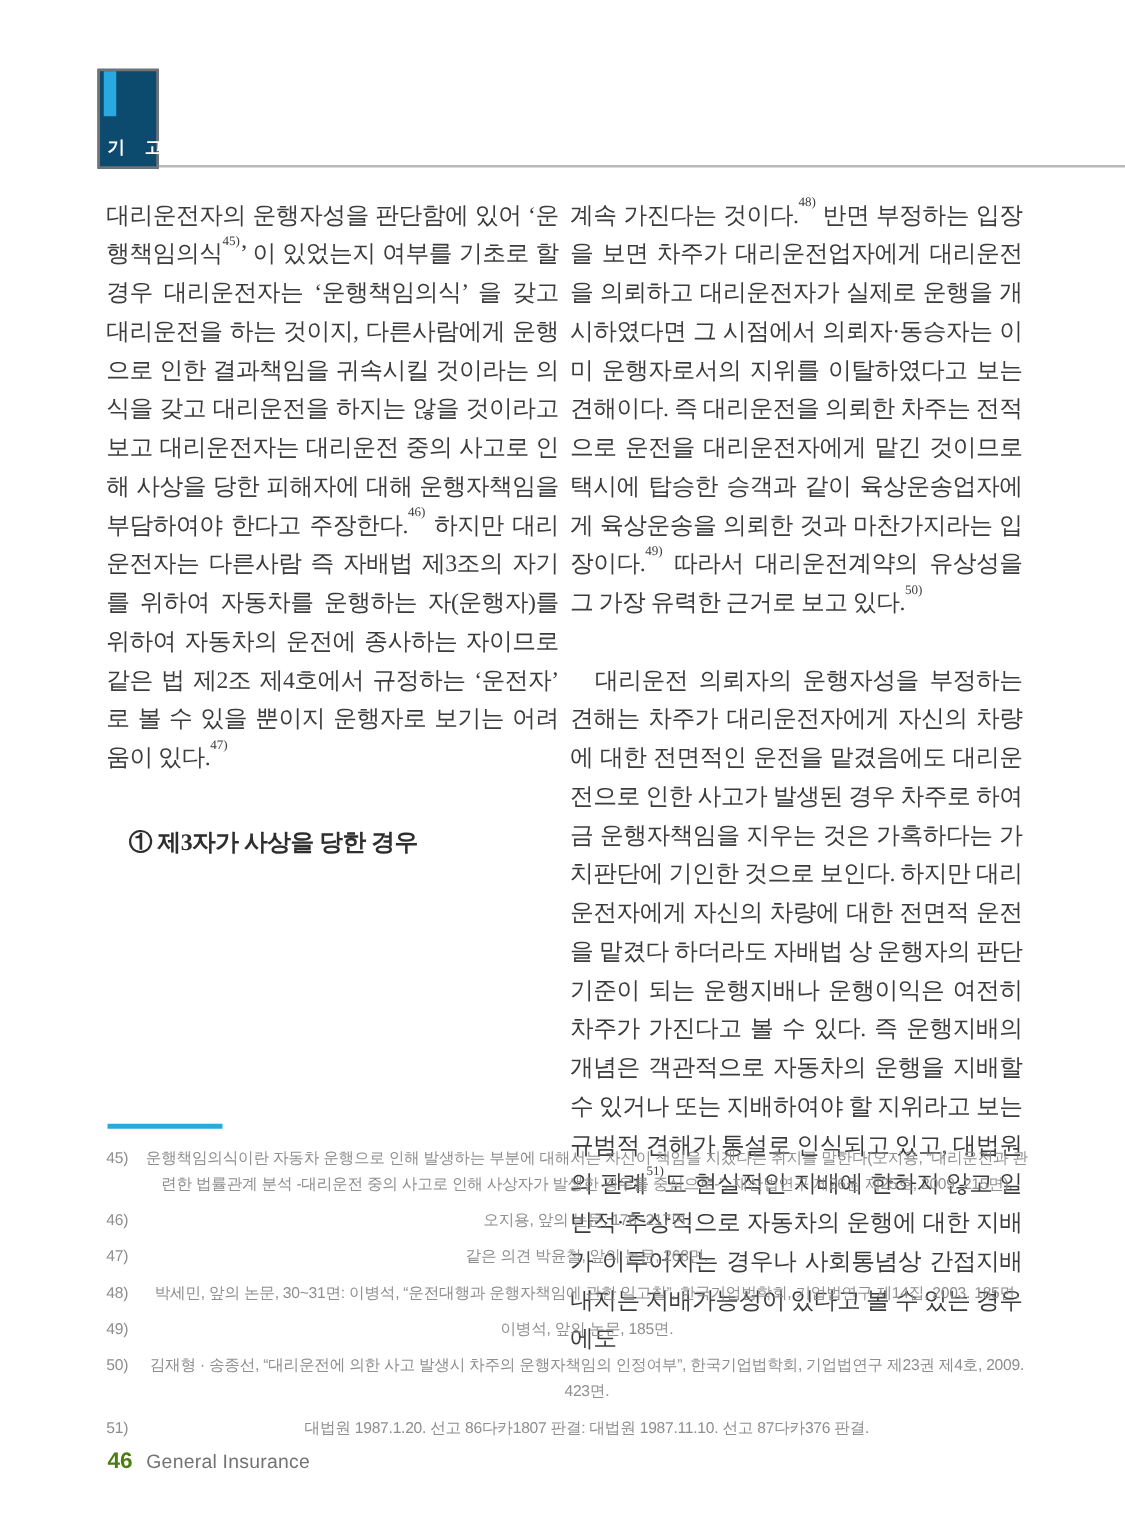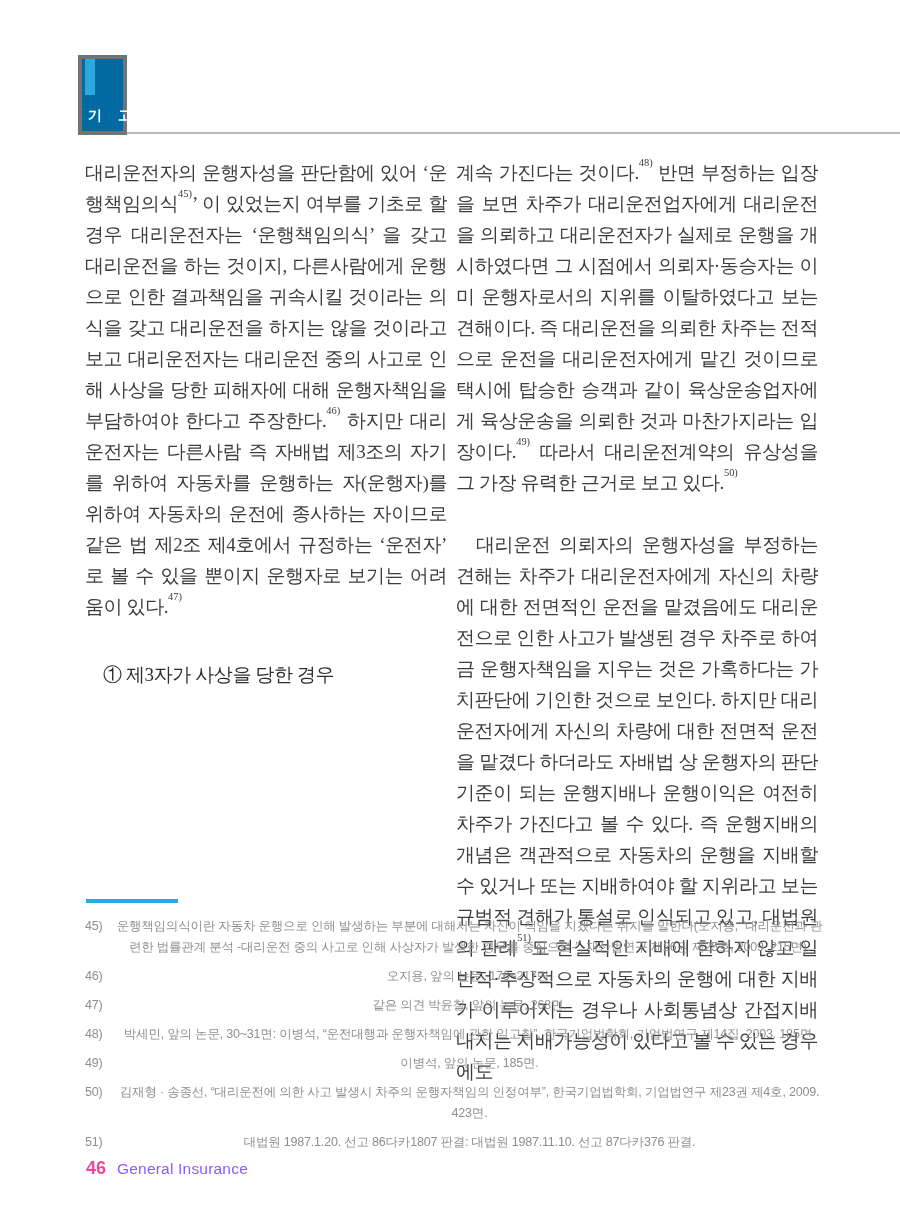--- a/index.html
+++ b/index.html
@@ -10,22 +10,22 @@
     background: #ffffff;
     overflow: hidden;
     font-family: "Liberation Serif", "DejaVu Serif", serif;
     color: #3c3c3c;
   }
 
   
   .badge {
     position: absolute; left: 78px; top: 55px;
     width: 49px; height: 80px;
-    background: #0369a1;
-    border: 4px solid #737373;
+    background: #0c4a6e;
+    border: 2px solid #737373;
     box-sizing: border-box;
   }
   .badge-accent {
     position: absolute; left: 3px; top: 0;
     width: 10px; height: 36px;
   }
   .badge-label {
     position: absolute; left: 0; right: 0; bottom: 6px;
     text-align: center;
     color: #ffffff;
@@ -67,21 +67,21 @@
     font-family: "Liberation Sans", "DejaVu Sans", sans-serif;
     font-size: 18px; font-weight: 600;
     line-height: 31px;
     color: #3a3a3a;
     letter-spacing: -0.4px;
   }
   h4.sub-heading {
     margin: 37px 0 33px 0;
     padding-left: 18px;
     font-family: "Liberation Serif", "DejaVu Serif", serif;
-    font-size: 19px; font-weight: 400;
+    font-size: 19px; font-weight: 700;
     line-height: 31px;
     color: #2e2e2e;
     letter-spacing: -0.4px;
   }
 
   
   .footnotes {
     position: absolute; left: 85px; top: 899px; width: 742px;
   }
   .fn-rule { width: 92px; height: 4px; margin: 0 0 13px 1px; }
@@ -95,24 +95,24 @@
   .fn-item { display: flex; margin-bottom: 8px; }
   .fn-num  { flex: 0 0 27px; }
   .fn-text { flex: 1; text-align: center; }
 
   
   .footer {
     position: absolute; left: 86px; top: 1158px;
     font-family: "Liberation Sans", "DejaVu Sans", sans-serif;
   }
   .footer .page-num {
-    font-size: 18px; font-weight: 700; color: #ec4899;
+    font-size: 18px; font-weight: 700; color: #4d7c0f;
   }
   .footer .journal {
-    font-size: 15.5px; color: #8b5cf6; margin-left: 11px;
+    font-size: 15.5px; color: #737373; margin-left: 11px;
     letter-spacing: 0.2px;
   }
 </style>
 </head>
 <body>
 
 <div class="page">
 
   <div class="badge">
     <div class="badge-accent" style="background: rgb(41, 169, 224);"></div>

